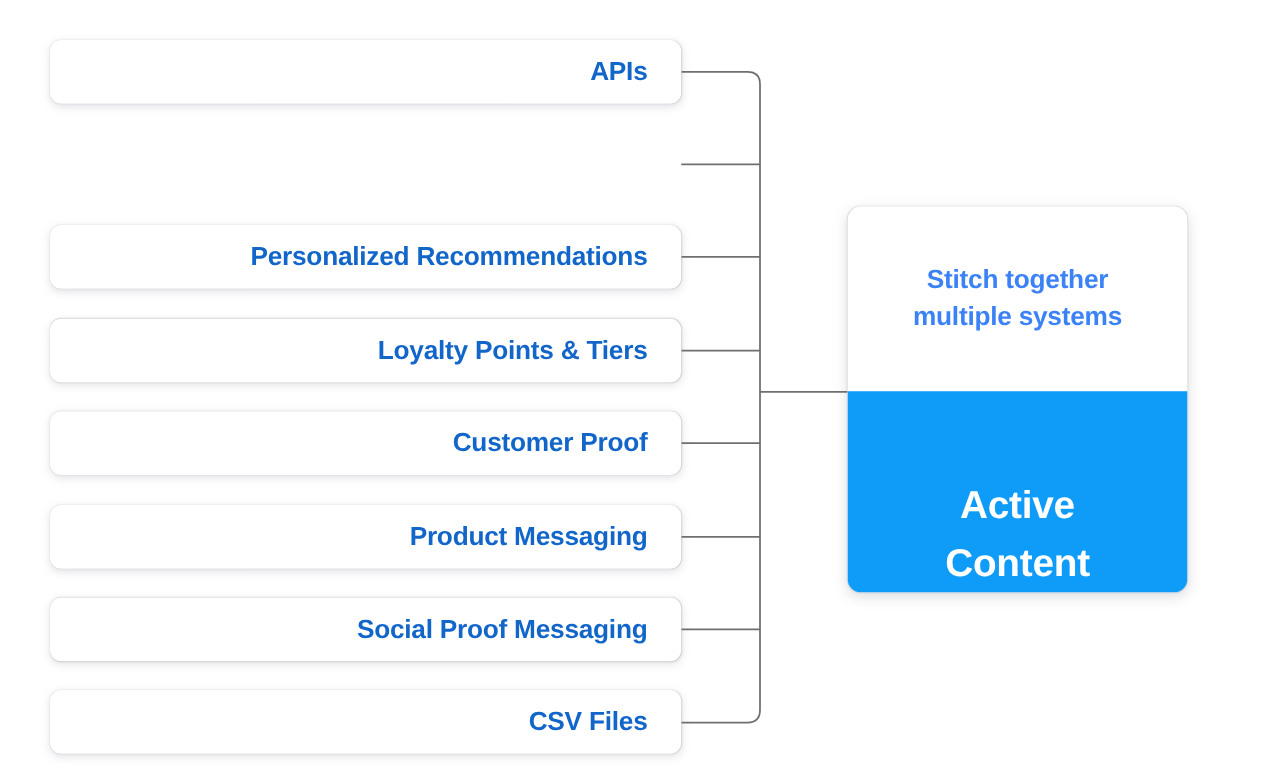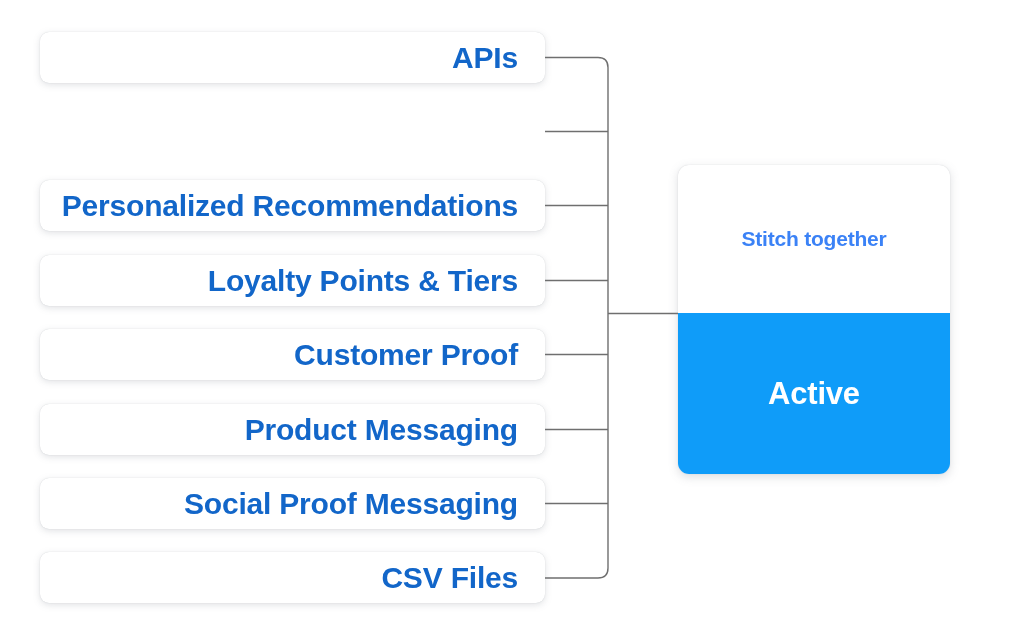--- a/index.html
+++ b/index.html
@@ -31,21 +31,21 @@
     box-shadow: 0 2px 7px rgba(120,125,135,0.22),
                 0 0 1px rgba(120,125,135,0.35);
     display: flex;
     align-items: center;
     justify-content: flex-end;
     box-sizing: border-box;
     padding-right: 27px;
   }
   .source-label {
     color: #1266c9;
-    font-size: 30px;
+    font-size: 21px;
     font-weight: bold;
     letter-spacing: -0.2px;
     line-height: 1;
     white-space: nowrap;
   }
 
   
   #connectors {
     position: absolute;
     left: 0;
@@ -88,21 +88,21 @@
     font-size: 21px;
     font-weight: bold;
     line-height: 1.42;
     text-align: center;
     letter-spacing: -0.2px;
   }
   #panel-bottom {
     flex: 1;
     background: #0f9cf9;
     display: flex;
-    align-items: center;
+    align-items: flex-end;
     justify-content: center;
   }
   #panel-title {
     color: #ffffff;
     font-size: 31px;
     font-weight: bold;
     line-height: 1.52;
     text-align: center;
     letter-spacing: -0.2px;
   }
@@ -145,22 +145,24 @@
     <span class="source-label">Social Proof Messaging</span>
   </div>
   <div class="source-box" style="top:552px">
     <span class="source-label">CSV Files</span>
   </div>
 
   <div id="panel">
     <div id="panel-top">
       <div id="panel-caption">
         <div>Stitch together</div>
+        <div>multiple systems</div>
       </div>
     </div>
     <div id="panel-bottom">
       <div id="panel-title">
         <div>Active</div>
+        <div>Content</div>
       </div>
     </div>
   </div>
 
 </div>
 
 </body></html>

